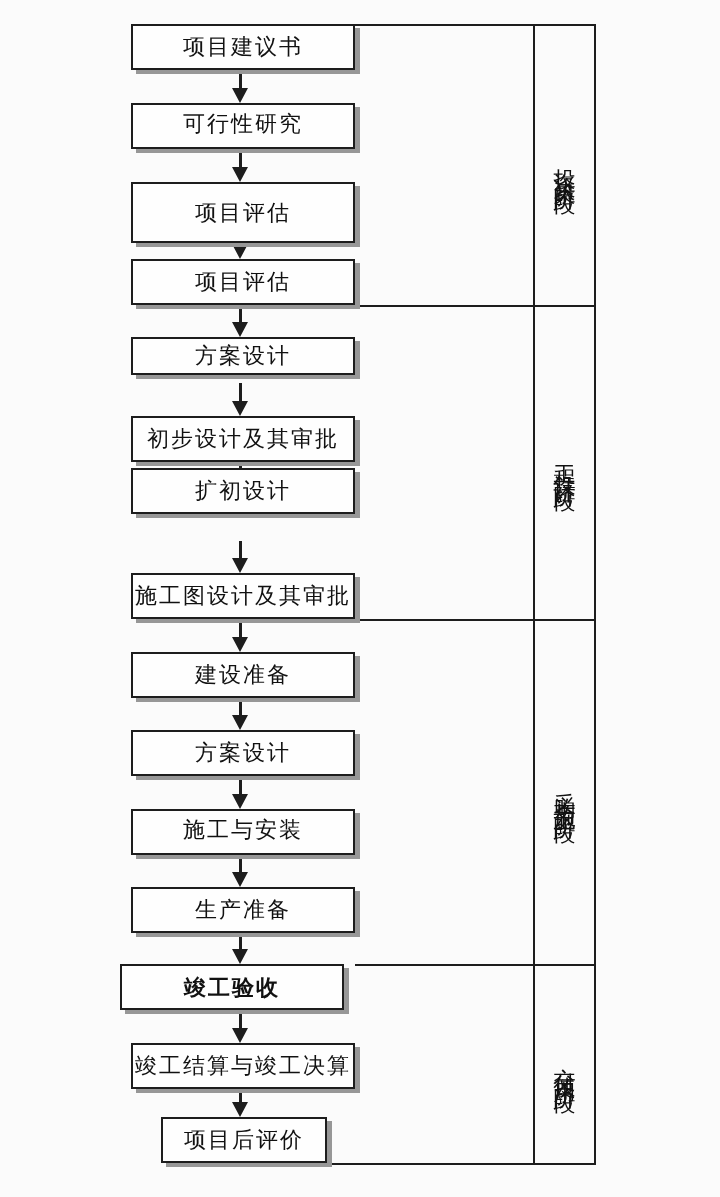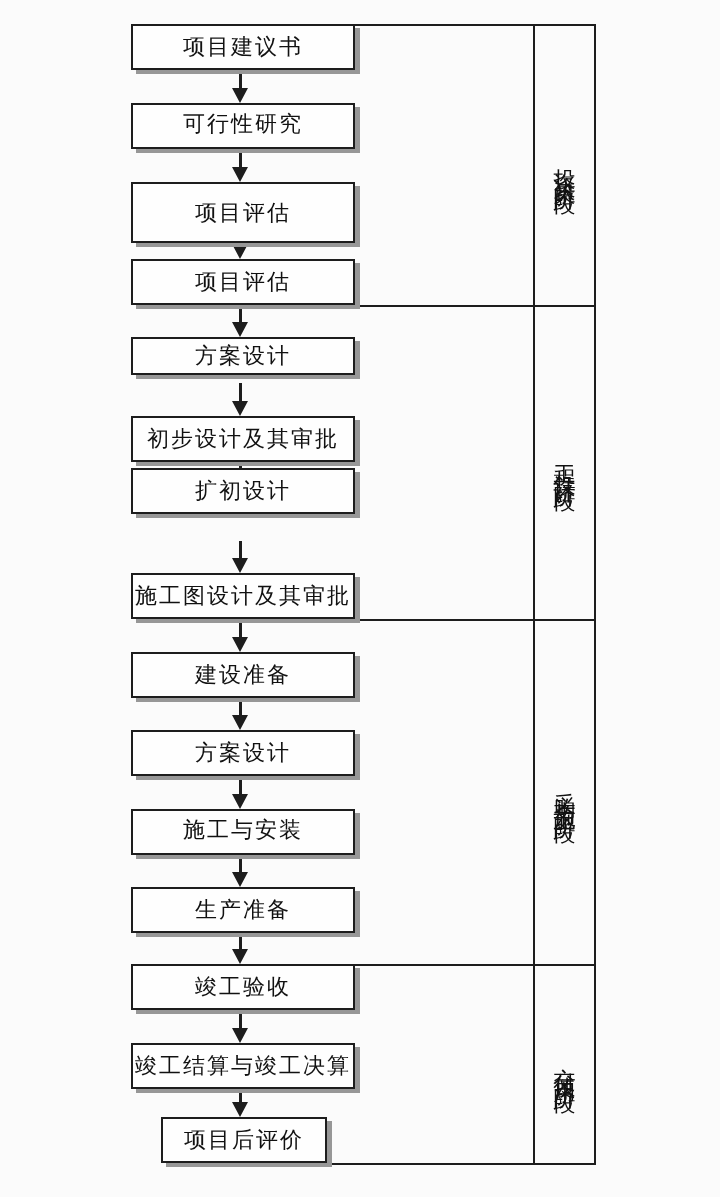--- a/index.html
+++ b/index.html
@@ -143,21 +143,21 @@
       </div>
       <div class="flow-box" style="left: 131px; width: 224px; top: 730px; height: 46px;">
         <span>方案设计</span>
       </div>
       <div class="flow-box" style="left: 131px; width: 224px; top: 809px; height: 46px; font-family: Liberation Mono, monospace;">
         <span>施工与安装</span>
       </div>
       <div class="flow-box" style="left: 131px; width: 224px; top: 887px; height: 46px;">
         <span>生产准备</span>
       </div>
-      <div class="flow-box" style="left: 131px; width: 224px; top: 964px; height: 46px;">
+      <div class="flow-box" style="left: 120px; width: 224px; top: 964px; height: 46px; font-weight: bold;">
         <span>竣工验收</span>
       </div>
       <div class="flow-box" style="left: 131px; width: 224px; top: 1043px; height: 46px;">
         <span>竣工结算与竣工决算</span>
       </div>
       <div class="flow-box" style="left: 161px; width: 166px; top: 1117px; height: 46px;">
         <span>项目后评价</span>
       </div>
     </div>
   <div id="phases">

